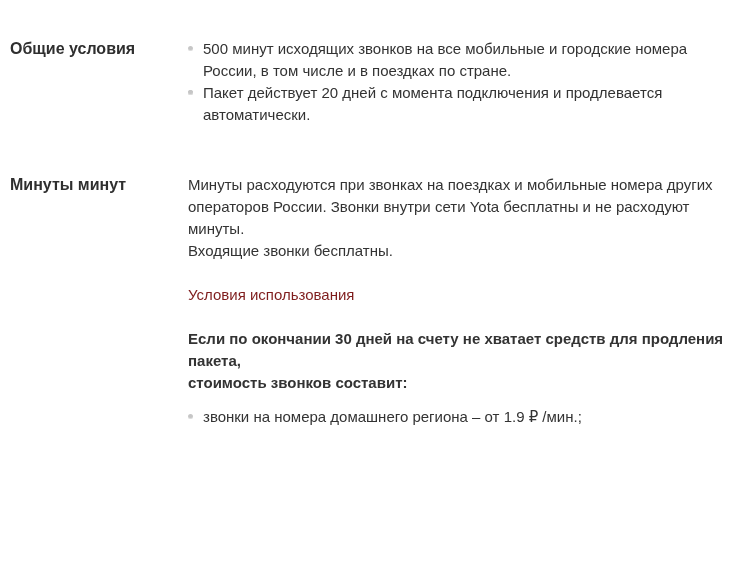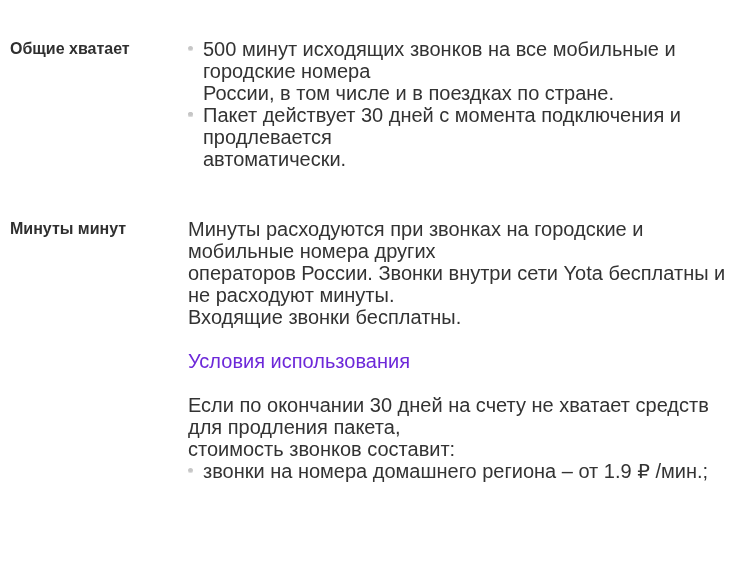--- a/index.html
+++ b/index.html
@@ -29,33 +29,34 @@
     width: 178px;
     margin: 0;
     font-size: 16px;
     font-weight: bold;
     line-height: 22px;
     color: #2f2f2f;
   }
   .col-content {
     flex: 1 1 auto;
     min-width: 0;
-    font-size: 20px;
+    font-size: 15px;
     line-height: 22px;
   }
   .para {
     margin: 0 0 22px 0;
     white-space: pre-line;
   }
   .para.last {
-    margin-bottom: 0;
+    margin-bottom: 12px;
+    font-weight: bold;
   }
   .subtitle {
     margin: 0 0 22px 0;
-    color: #6d28d9;
+    color: #7f1d1d;
     white-space: pre-line;
   }
   ul.bullets {
     list-style: none;
     margin: 0;
     padding: 0;
   }
   ul.bullets li {
     position: relative;
     padding-left: 15px;
@@ -73,44 +74,44 @@
   .li-text {
     white-space: pre-line;
   }
 </style>
 </head>
 <body>
 
 <div class="page">
 
   <section class="row">
-    <h3 class="col-label">Общие хватает</h3>
+    <h3 class="col-label">Общие условия</h3>
     <div class="col-content">
       <ul class="bullets">
         <li>
           <span class="dot"></span>
           <span class="li-text">500 минут исходящих звонков на все мобильные и городские номера
 России, в том числе и в поездках по стране.</span>
         </li>
         <li>
           <span class="dot"></span>
         </li>
         <li>
           <span class="dot"></span>
-          <span class="li-text">Пакет действует 30 дней с момента подключения и продлевается
+          <span class="li-text">Пакет действует 20 дней с момента подключения и продлевается
 автоматически.</span>
         </li>
       </ul>
     </div>
   </section>
 
   <section class="row">
     <h3 class="col-label">Минуты минут</h3>
     <div class="col-content">
-      <p class="para">Минуты расходуются при звонках на городские и мобильные номера других
+      <p class="para">Минуты расходуются при звонках на поездках и мобильные номера других
 операторов России. Звонки внутри сети Yota бесплатны и не расходуют минуты.
 Входящие звонки бесплатны.</p>
       <p class="subtitle">Условия использования</p>
       <p class="para last">Если по окончании 30 дней на счету не хватает средств для продления пакета,
 стоимость звонков составит:</p>
       <ul class="bullets">
         <li>
           <span class="dot"></span>
           <span class="li-text">звонки на номера домашнего региона – от 1.9 ₽ /мин.;</span>
         </li>

